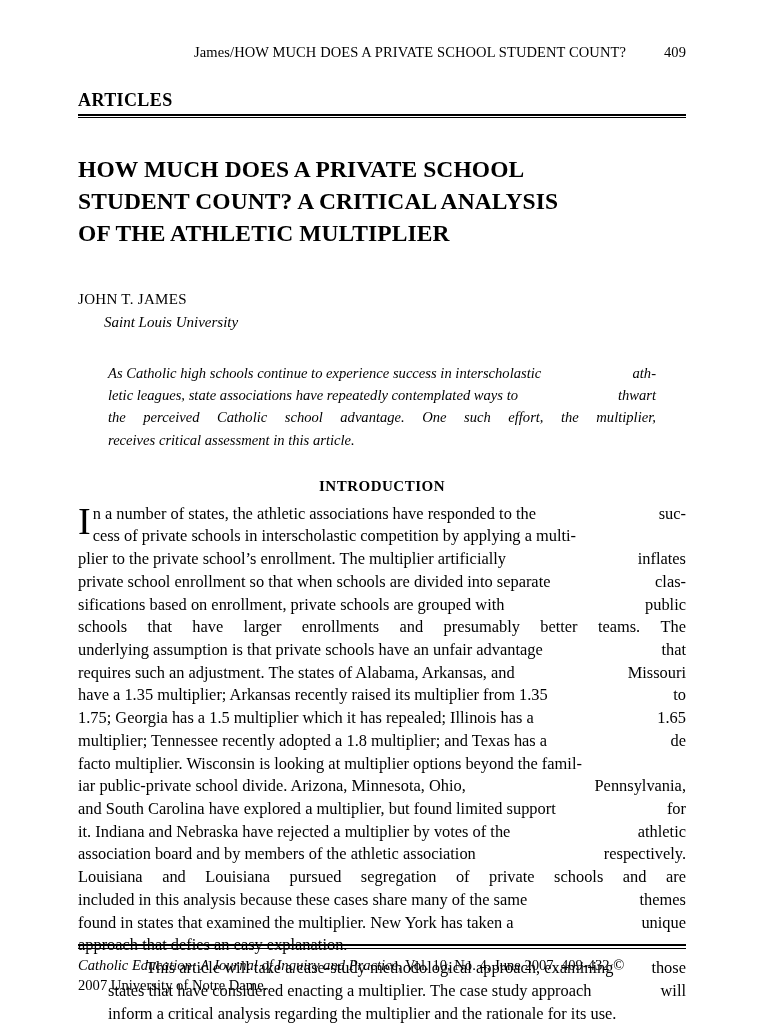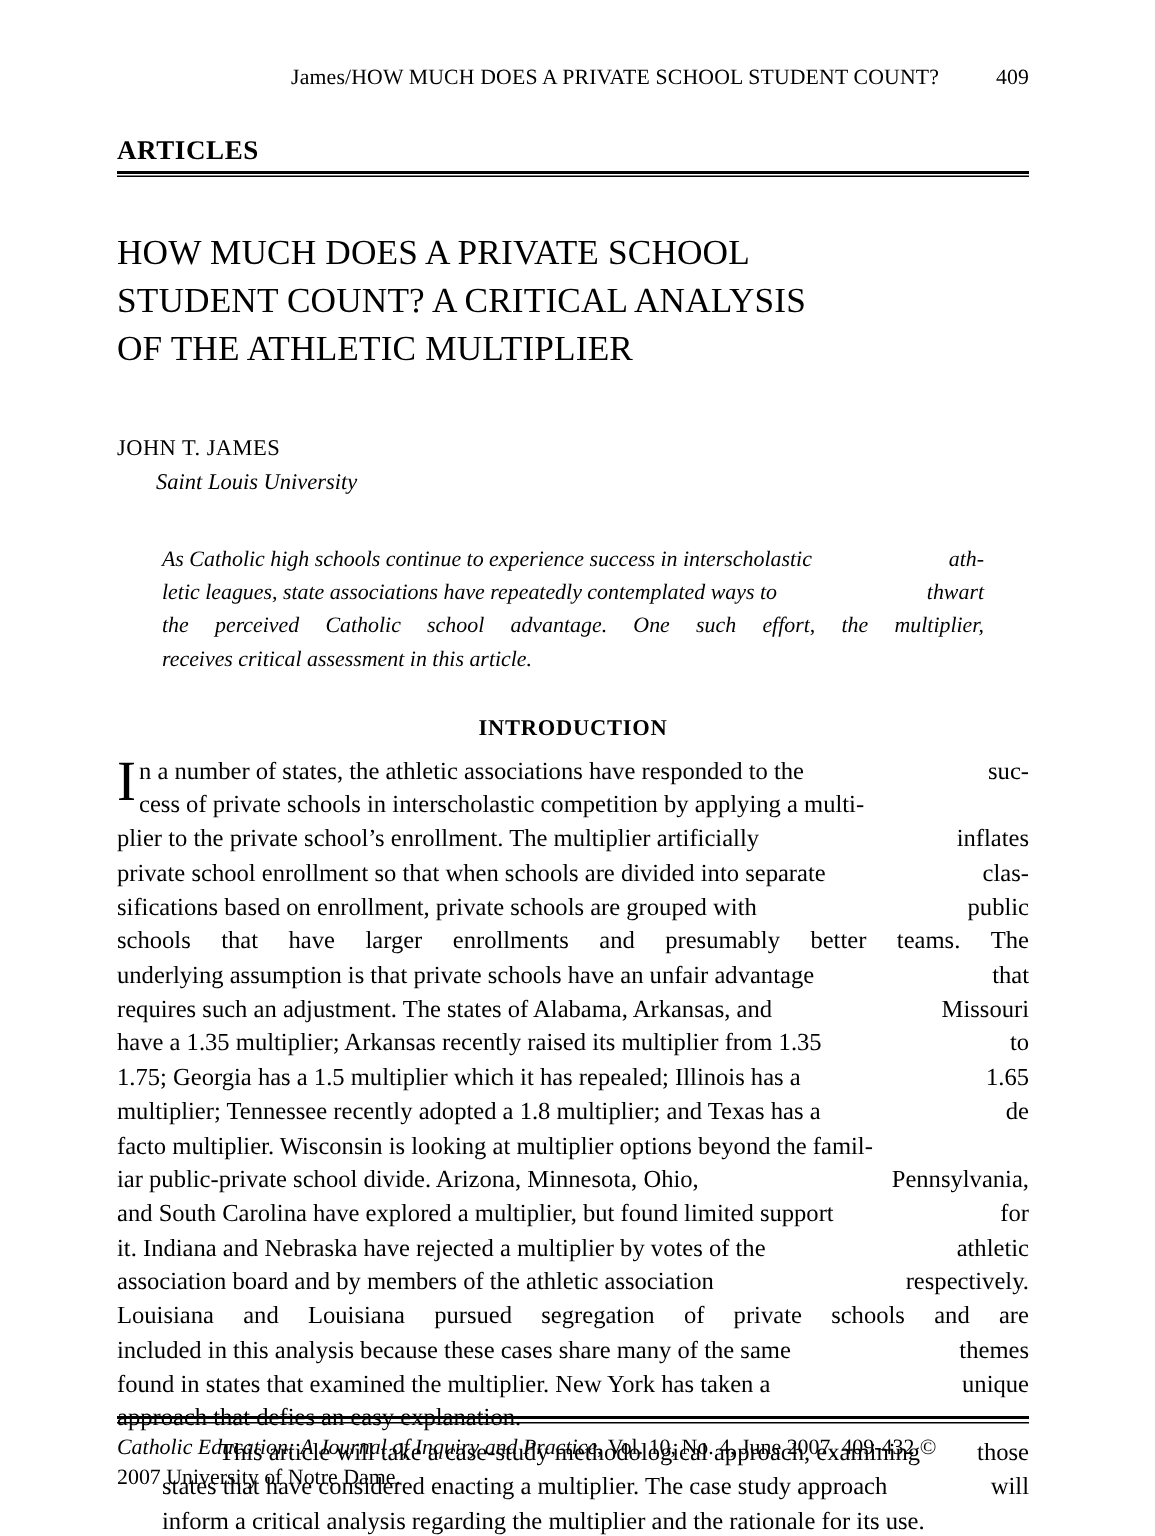--- a/index.html
+++ b/index.html
@@ -62,21 +62,21 @@
     border-top: 2.6px solid #000;
     border-bottom: 0.9px solid #000;
     height: 1.6px;
     width: 100%;
   }
 
   
   .article-title {
     margin-top: 36px;
     font-size: 23.5px;
-    font-weight: normal;
+    font-weight: bold;
     line-height: 1.36;
     letter-spacing: 0.1px;
   }
   .article-title div {
     white-space: nowrap;
   }
 
   
   .author-block {
     margin-top: 40px;

